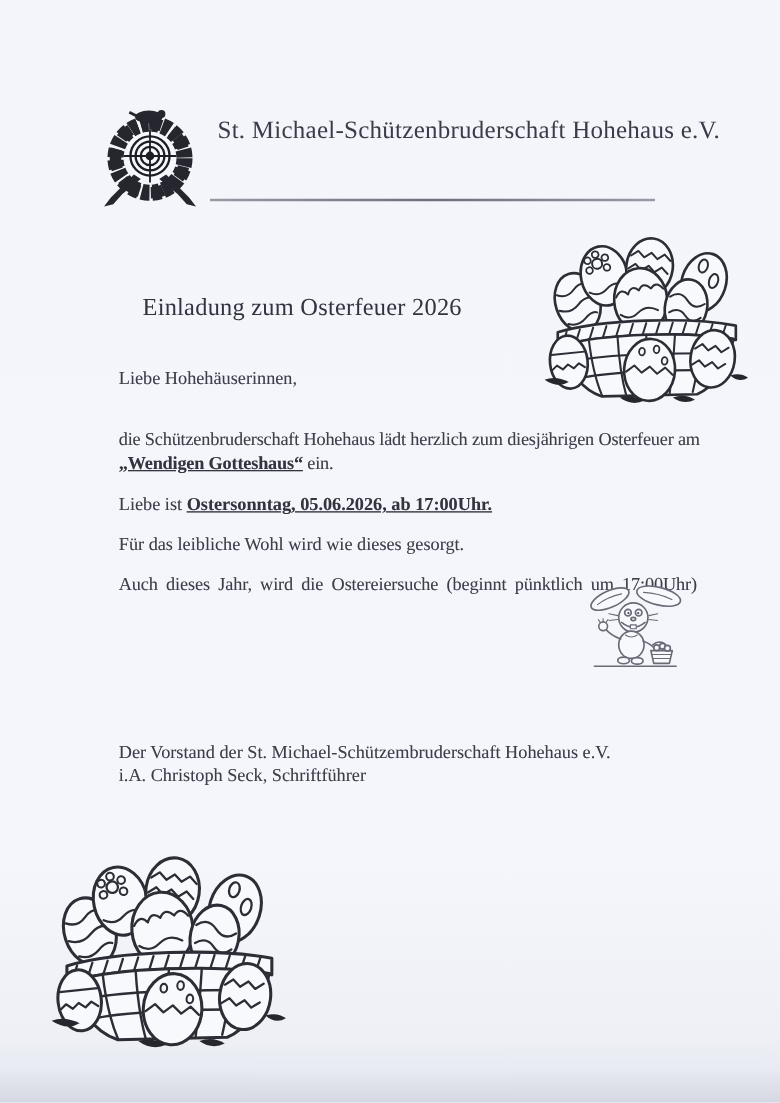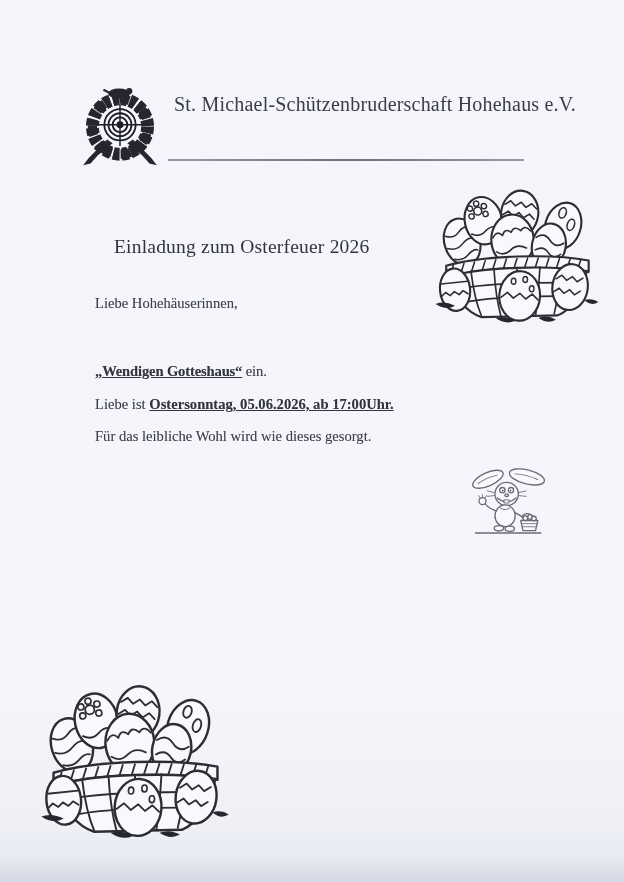--- a/index.html
+++ b/index.html
@@ -264,37 +264,43 @@
 
   <svg class="basket-top" viewBox="0 0 200 165">
     <use href="#basket-art"></use>
   </svg>
 
   <div class="para" style="top:294px">
     <div class="nowrap">Liebe Hohehäuserinnen,</div>
   </div>
 
   <div class="para tight" style="top:343px">
+    <span>die Schützenbruderschaft Hohehaus lädt herzlich zum diesjährigen Osterfeuer am</span>
     <br>
     <b>„Wendigen Gotteshaus“</b><span> ein.</span>
   </div>
 
   <div class="para nowrap" style="top:395px">
     <span>Liebe ist </span><b>Ostersonntag, 05.06.2026, ab 17:00Uhr.</b>
   </div>
 
   <div class="para nowrap" style="top:427px">Für das leibliche Wohl wird wie dieses gesorgt.</div>
 
   <div class="para tight" style="top:459px">
+    <div class="nowrap justify-wide">Auch dieses Jahr, wird die Ostereiersuche (beginnt pünktlich um 17:00Uhr)</div>
   </div>
 
   <svg class="bunny" viewBox="0 0 130 95">
     <use href="#bunny-art"></use>
   </svg>
 
 
+  <div class="para" style="top:593px">
+    <div class="nowrap">Der Vorstand der St. Michael-Schützembruderschaft Hohehaus e.V.</div>
+    <div class="nowrap">i.A. Christoph Seck, Schriftführer</div>
+  </div>
 
   <svg class="basket-bottom" viewBox="0 0 200 165">
     <use href="#basket-art"></use>
   </svg>
 
   <div class="bottom-shade"></div>
 </div>
 
 </body></html>

